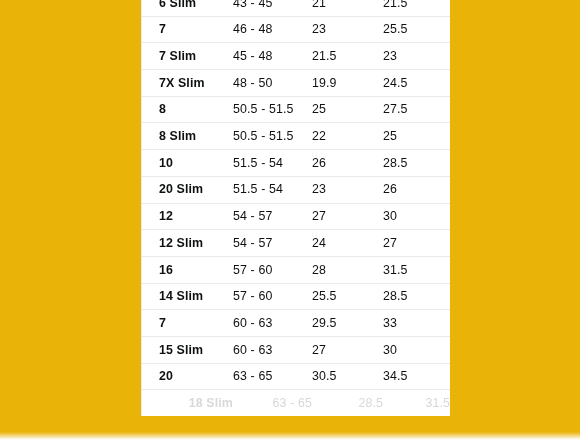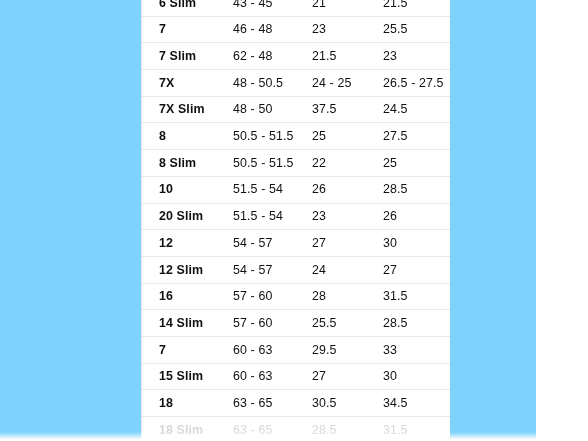--- a/index.html
+++ b/index.html
@@ -10,23 +10,23 @@
   body {
     width: 588px;
     height: 441px;
     overflow: hidden;
     font-family: "Liberation Sans", sans-serif;
     -webkit-font-smoothing: antialiased;
   }
 
   #page {
     position: relative;
-    width: 536px;
+    width: 580px;
     height: 441px;
-    background: #7dd3fc;
+    background: #eab308;
     overflow: hidden;
   }
 
   
   #size-table {
     position: absolute;
     left: 141px;
     top: -11px;          
     width: 309px;
     border-left: 1px solid #e8e8e8;
@@ -72,20 +72,21 @@
     font-weight: normal;
   }
   .cell-hip {
     flex: 1 1 auto;
     font-weight: normal;
   }
 
   
   .table-row.row-faded .cell {
     color: #d8d8d8;
+    text-align: right;
   }
 
   
   #bottom-fade {
     position: absolute;
     left: 0;
     right: 0;
     bottom: 0;
     height: 9px;
     background: linear-gradient(to bottom, rgba(255,255,255,0) 0%, #ffffff 85%);
@@ -108,36 +109,30 @@
 
     <div class="table-row">
       <span class="cell cell-size">7</span>
       <span class="cell cell-chest">46 - 48</span>
       <span class="cell cell-waist">23</span>
       <span class="cell cell-hip">25.5</span>
     </div>
 
     <div class="table-row">
       <span class="cell cell-size">7 Slim</span>
-      <span class="cell cell-chest">62 - 48</span>
+      <span class="cell cell-chest">45 - 48</span>
       <span class="cell cell-waist">21.5</span>
       <span class="cell cell-hip">23</span>
     </div>
 
-    <div class="table-row">
-      <span class="cell cell-size">7X</span>
-      <span class="cell cell-chest">48 - 50.5</span>
-      <span class="cell cell-waist">24 - 25</span>
-      <span class="cell cell-hip">26.5 - 27.5</span>
-    </div>
 
     <div class="table-row">
       <span class="cell cell-size">7X Slim</span>
       <span class="cell cell-chest">48 - 50</span>
-      <span class="cell cell-waist">37.5</span>
+      <span class="cell cell-waist">19.9</span>
       <span class="cell cell-hip">24.5</span>
     </div>
 
     <div class="table-row">
       <span class="cell cell-size">8</span>
       <span class="cell cell-chest">50.5 - 51.5</span>
       <span class="cell cell-waist">25</span>
       <span class="cell cell-hip">27.5</span>
     </div>
 
@@ -198,21 +193,21 @@
     </div>
 
     <div class="table-row">
       <span class="cell cell-size">15 Slim</span>
       <span class="cell cell-chest">60 - 63</span>
       <span class="cell cell-waist">27</span>
       <span class="cell cell-hip">30</span>
     </div>
 
     <div class="table-row">
-      <span class="cell cell-size">18</span>
+      <span class="cell cell-size">20</span>
       <span class="cell cell-chest">63 - 65</span>
       <span class="cell cell-waist">30.5</span>
       <span class="cell cell-hip">34.5</span>
     </div>
 
     <div class="table-row row-faded">
       <span class="cell cell-size">18 Slim</span>
       <span class="cell cell-chest">63 - 65</span>
       <span class="cell cell-waist">28.5</span>
       <span class="cell cell-hip">31.5</span>

